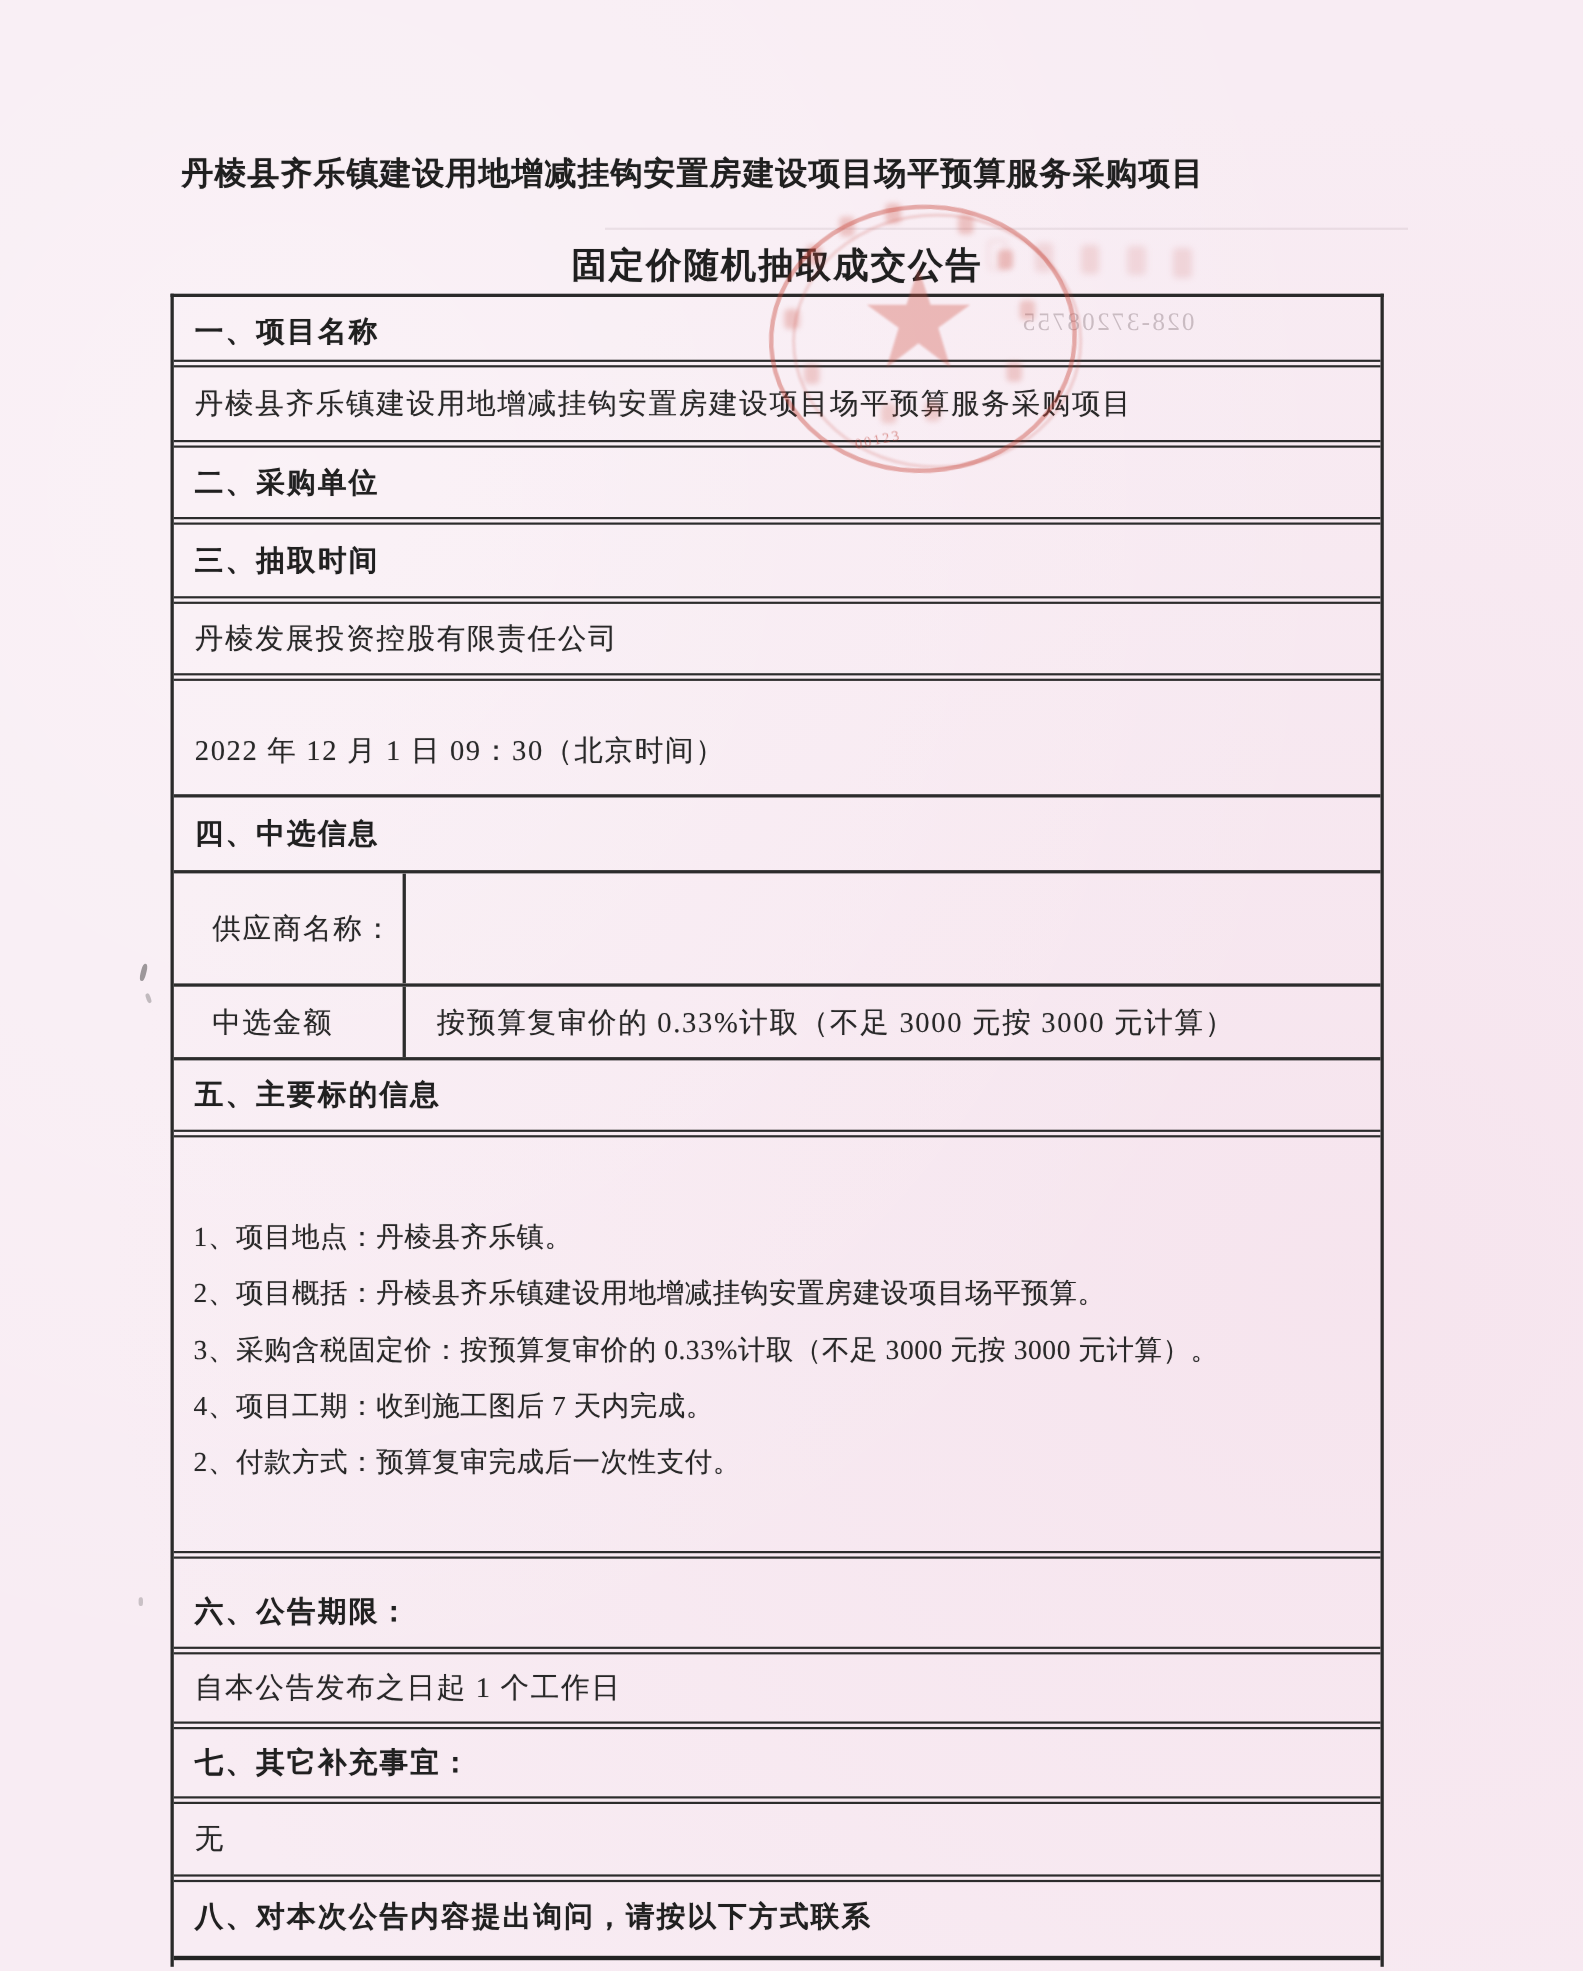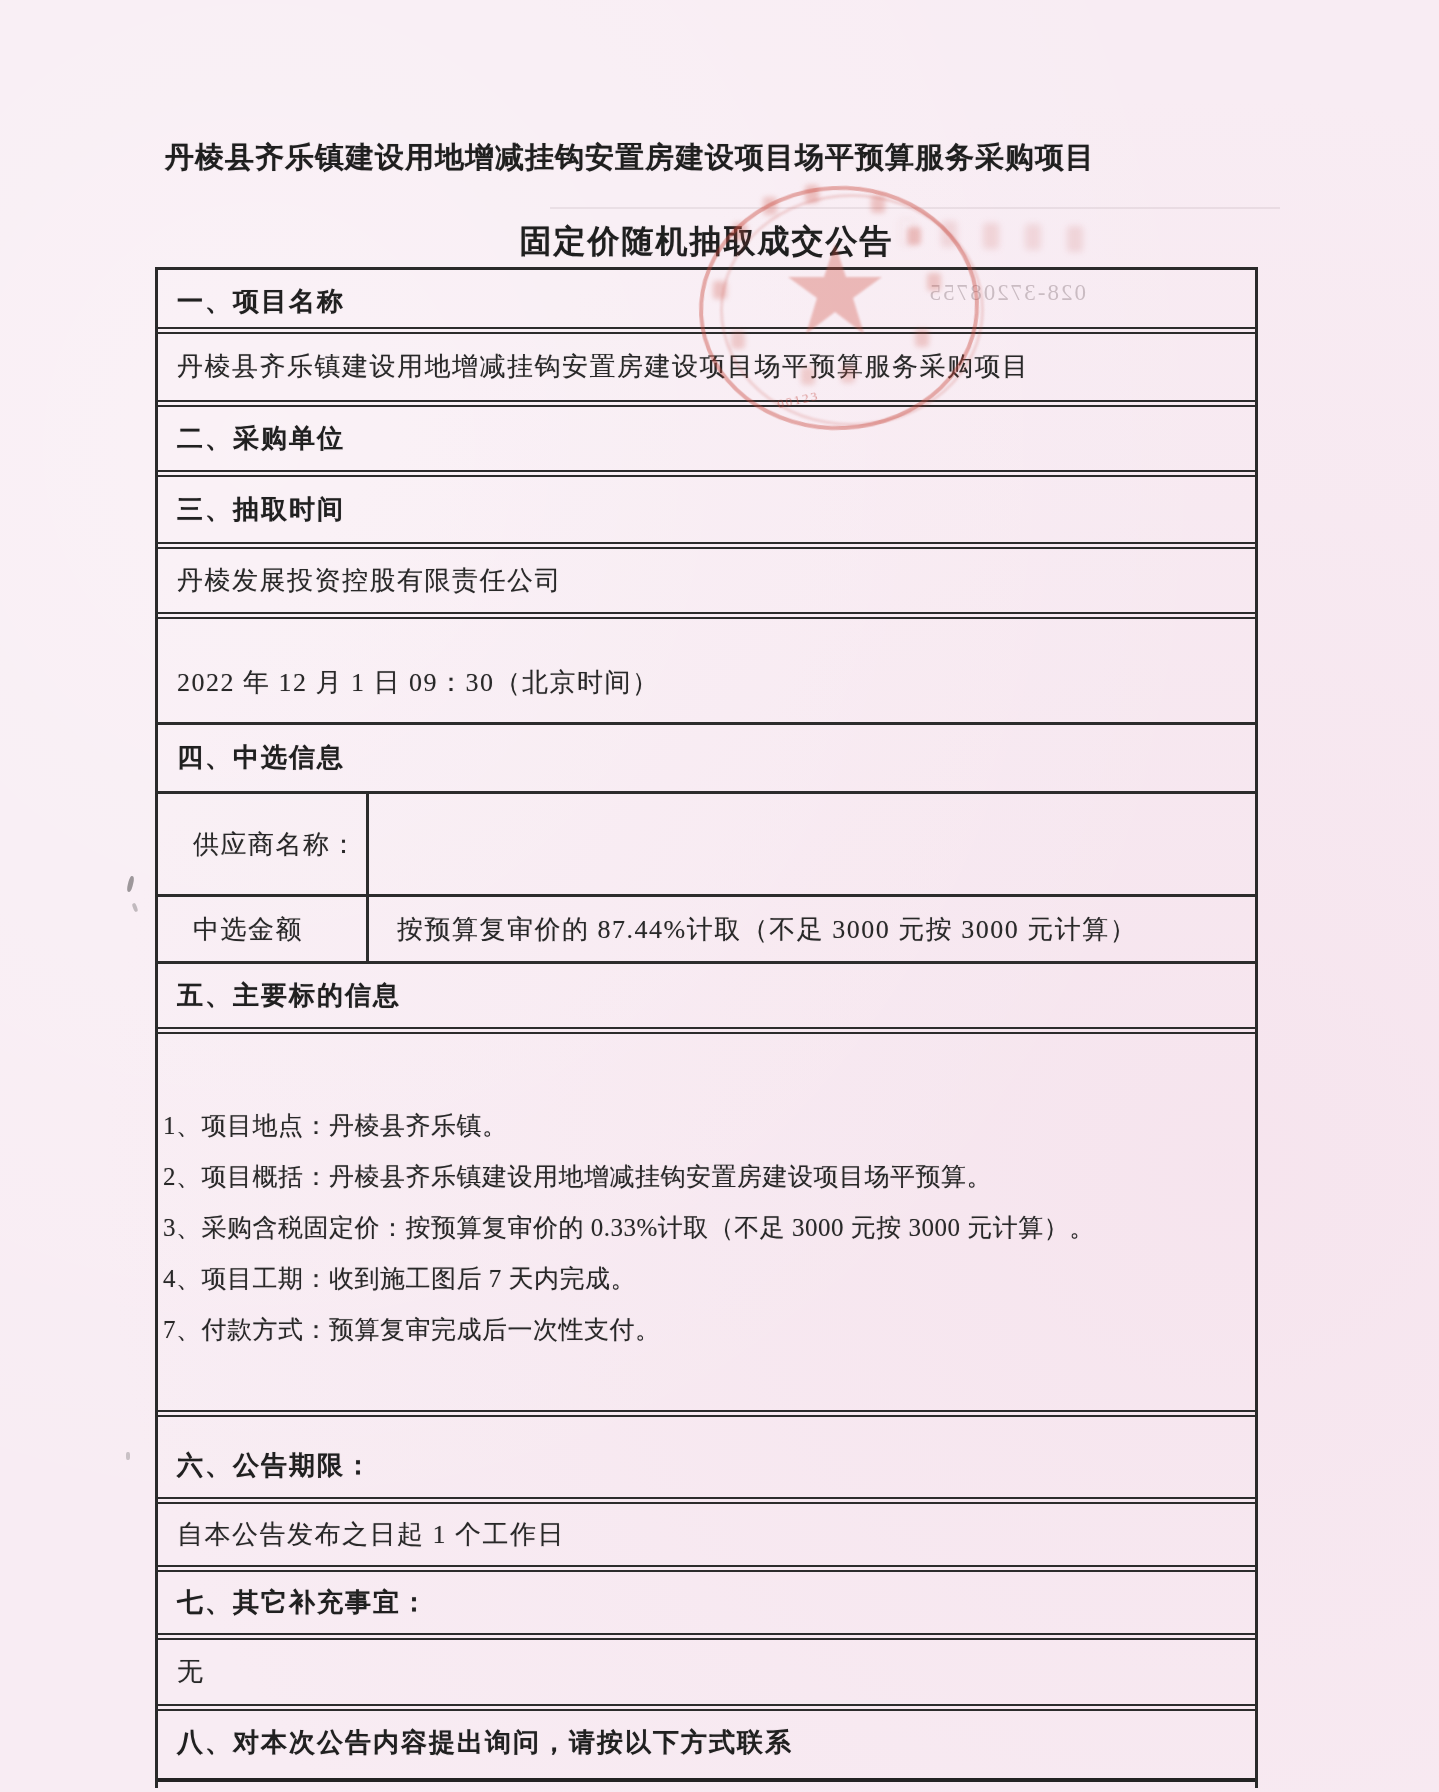--- a/index.html
+++ b/index.html
@@ -45,21 +45,21 @@
   .r1{height:64px;line-height:63px;}
   .r2{height:73px;line-height:66px;}
   .r3{height:70px;line-height:63px;}
   .r4{height:70px;line-height:63px;}
   .r5{height:72px;line-height:65px;}
   .r6{height:106px;line-height:103px;padding-top:12px;}
   .r7{height:69px;line-height:66px;}
   .r8{height:103px;}
   .r9{height:67px;}
   .r10{height:70px;line-height:63px;}
-  .r11{height:383px;padding-top:66px;padding-left:5px;}
+  .r11{height:383px;padding-top:66px;padding-left:18px;}
   .r12{height:87px;line-height:87px;padding-top:14px;box-sizing:border-box;line-height:70px;}
   .r13{height:68px;line-height:61px;}
   .r14{height:68px;line-height:61px;}
   .r15{height:71px;line-height:64px;}
   .r16{height:71px;line-height:64px;border-bottom:4px solid #232323;}
   .kv{display:flex;padding-left:16px;}
   .kl{
     box-sizing:border-box;width:195px;border-right:3px solid #2c2c2c;
     padding-left:19px;display:flex;align-items:center;
   }
@@ -144,30 +144,30 @@
     <div class="row r4">丹棱发展投资控股有限责任公司</div>
     <div class="row sgl r6">2022 年 12 月 1 日 09：30（北京时间）</div>
 
     <div class="row hdr sgl r7">四、中选信息</div>
 
     <div class="row kv sgl r8">
       <div class="kl">供应商名称：</div>
     </div>
     <div class="row kv sgl r9">
       <div class="kl">中选金额</div>
-      <div class="kvv">按预算复审价的 87.44%计取（不足 3000 元按 3000 元计算）</div>
+      <div class="kvv">按预算复审价的 0.33%计取（不足 3000 元按 3000 元计算）</div>
     </div>
 
     <div class="row hdr r10">五、主要标的信息</div>
     <div class="row r11">
       <div class="li">1、项目地点：丹棱县齐乐镇。</div>
       <div class="li">2、项目概括：丹棱县齐乐镇建设用地增减挂钩安置房建设项目场平预算。</div>
       <div class="li">3、采购含税固定价：按预算复审价的 0.33%计取（不足 3000 元按 3000 元计算）。</div>
       <div class="li">4、项目工期：收到施工图后 7 天内完成。</div>
-      <div class="li">7、付款方式：预算复审完成后一次性支付。</div>
+      <div class="li">2、付款方式：预算复审完成后一次性支付。</div>
     </div>
 
     <div class="row hdr r12">六、公告期限：</div>
     <div class="row r13">自本公告发布之日起 1 个工作日</div>
 
     <div class="row hdr r14">七、其它补充事宜：</div>
     <div class="row r15">无</div>
 
     <div class="row hdr r16">八、对本次公告内容提出询问，请按以下方式联系</div>
   </div>

